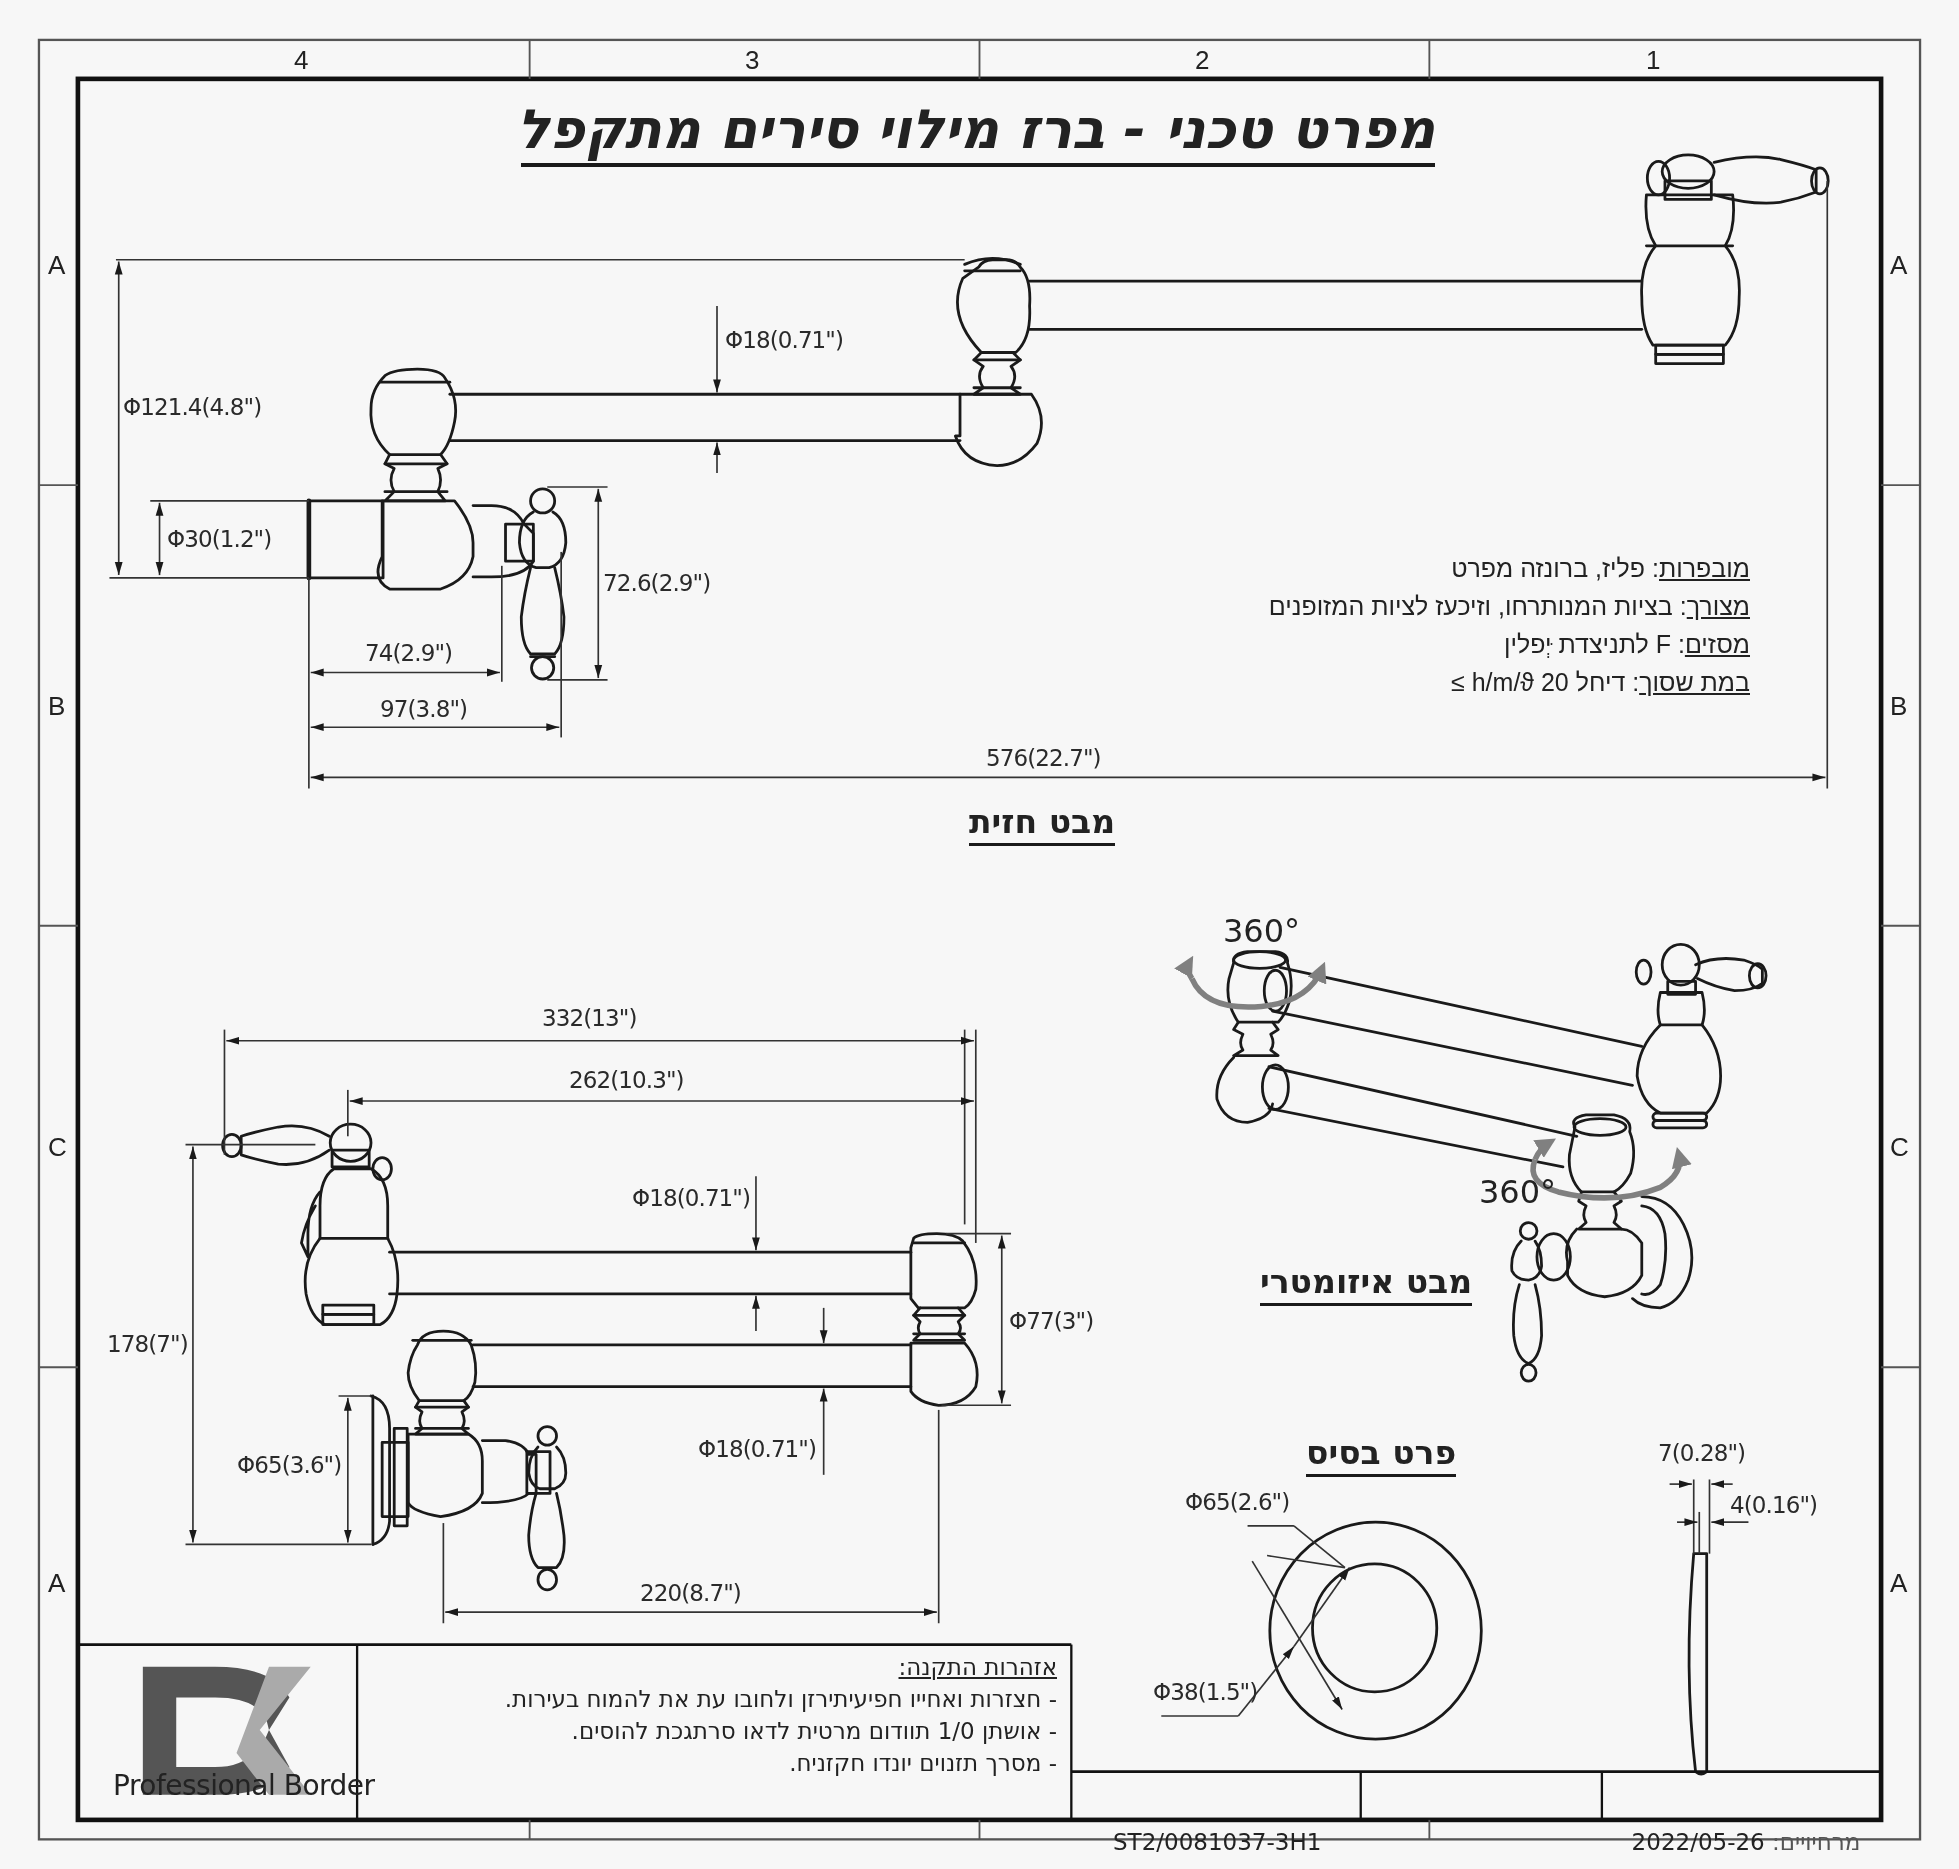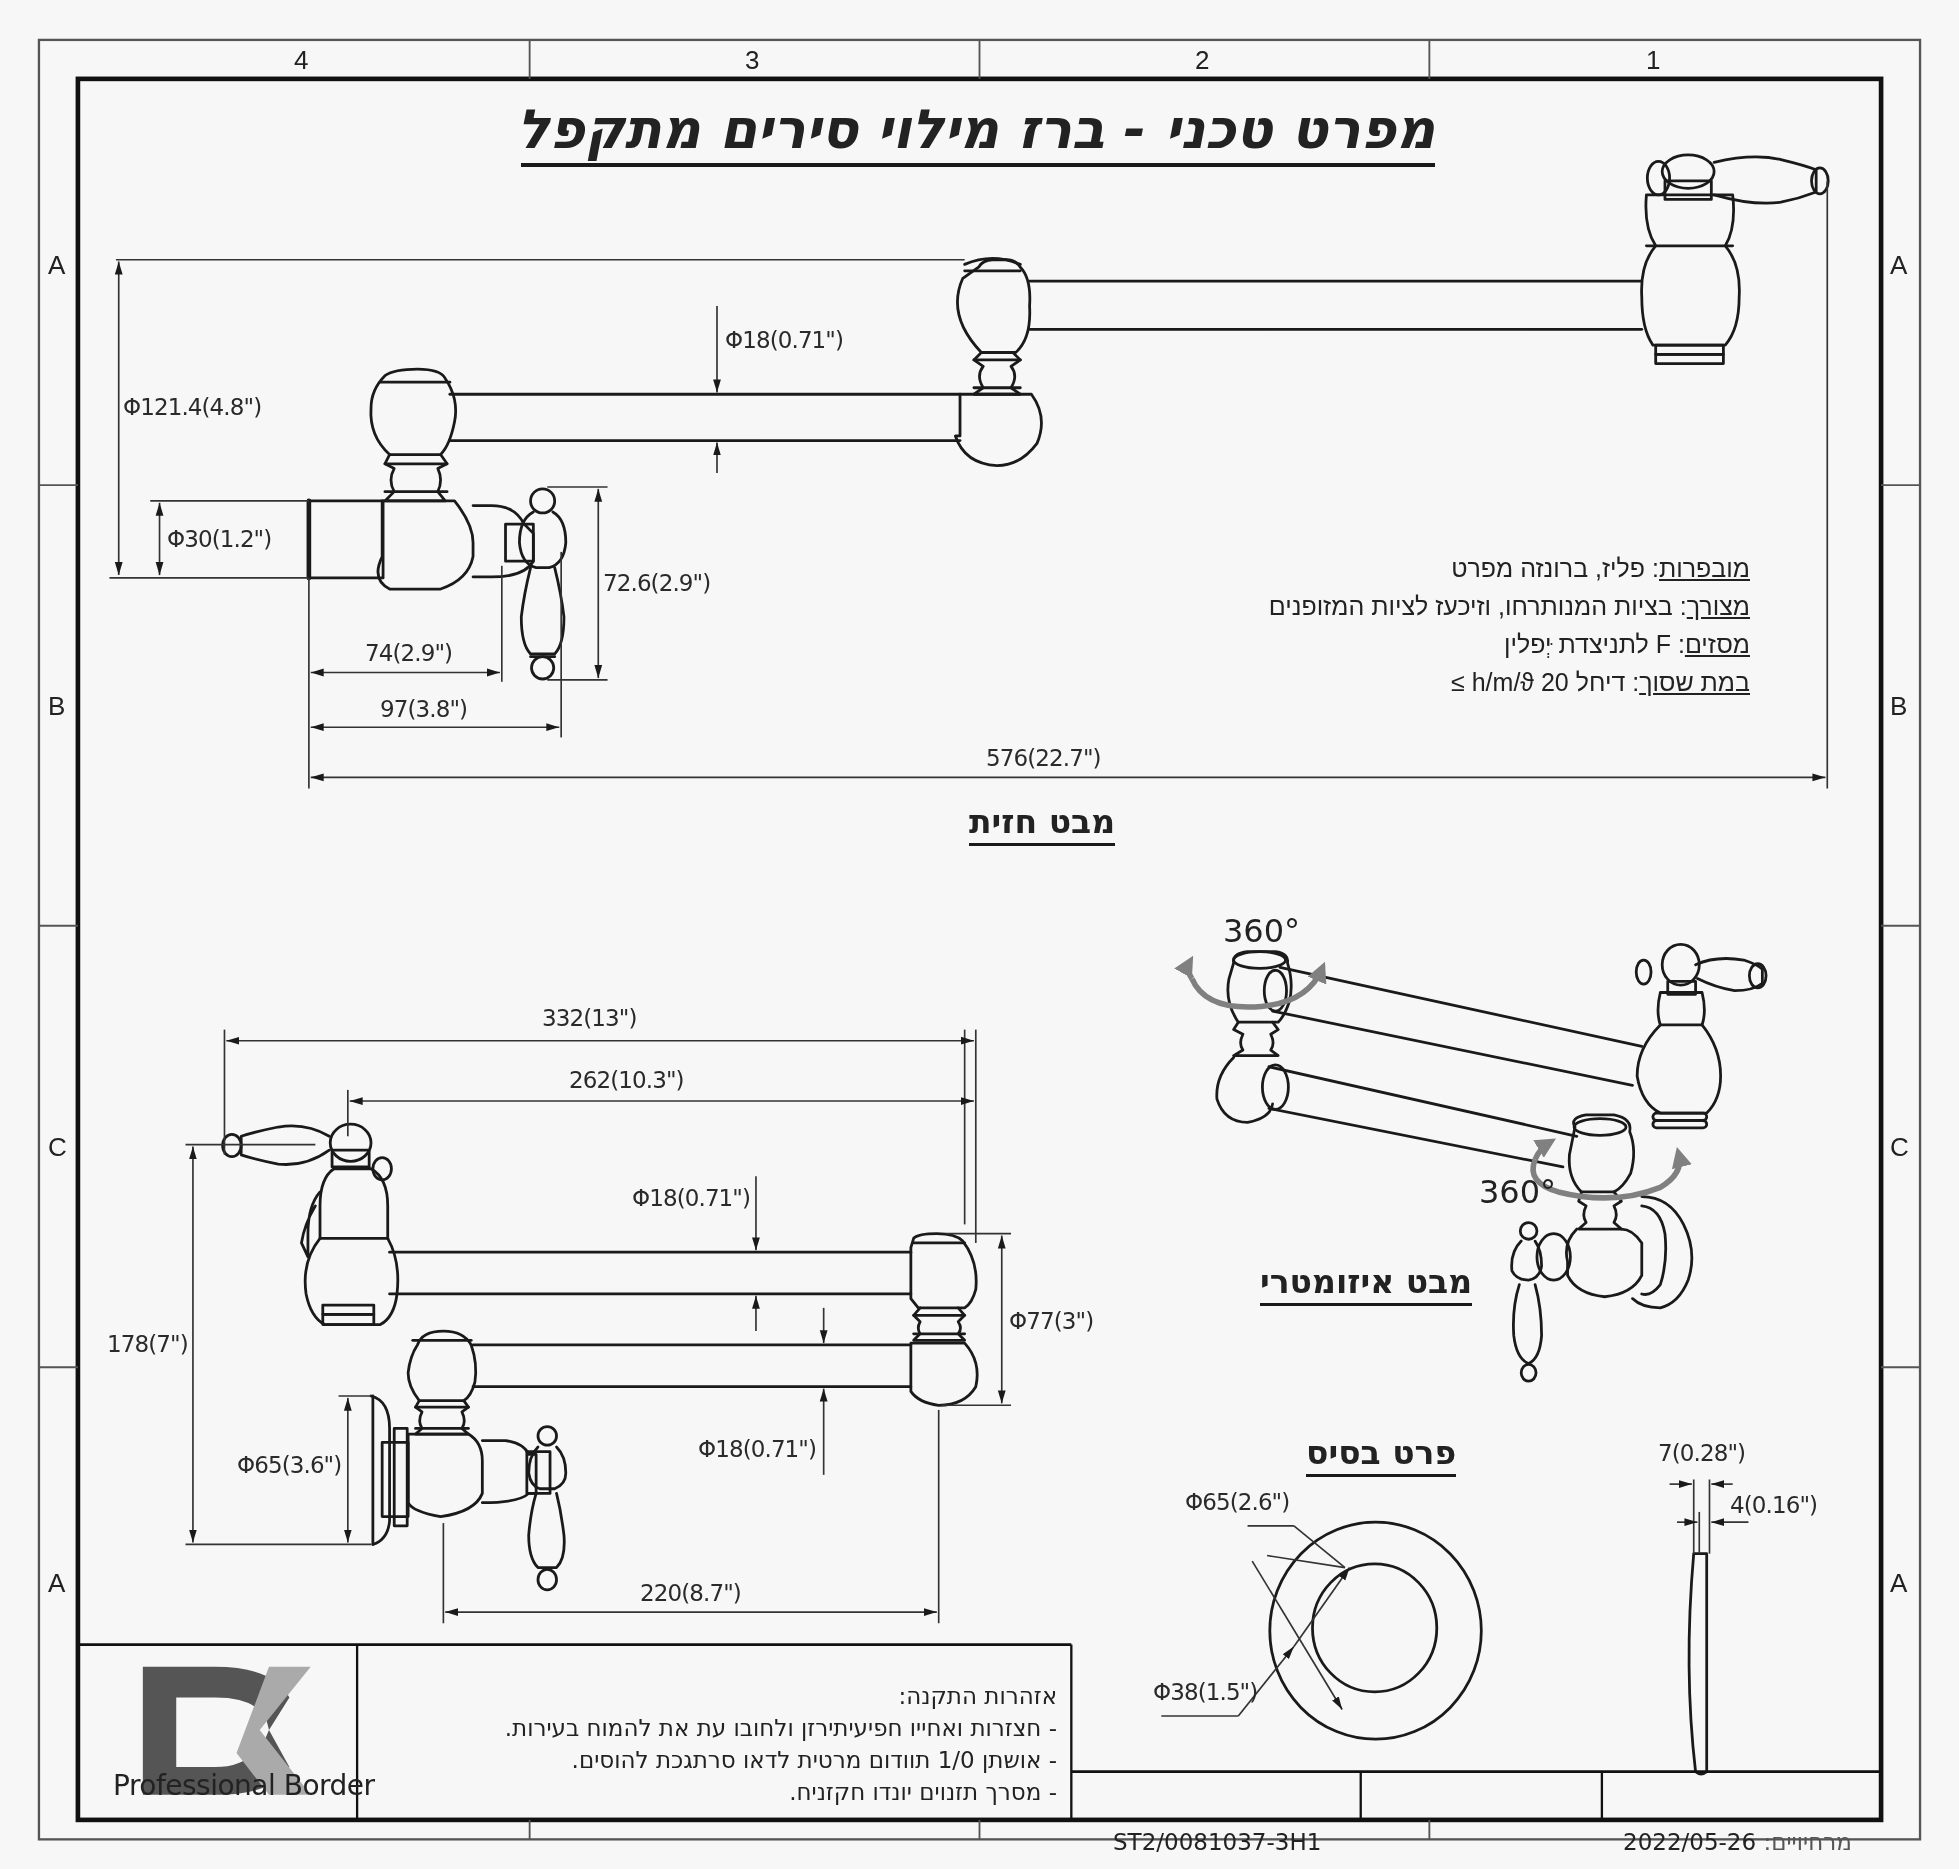--- a/index.html
+++ b/index.html
@@ -335,24 +335,24 @@
 <div class="txt dimtxt" style="left:640px;top:1580px;">220(8.7")</div>
 
 <div class="txt view-title" style="left:1306px;top:1431px;">פרט בסיס</div>
 <div class="txt dimtxt" style="left:1185px;top:1489px;">Φ65(2.6")</div>
 <div class="txt dimtxt" style="left:1153px;top:1679px;">Φ38(1.5")</div>
 <div class="txt dimtxt" style="left:1658px;top:1440px;">7(0.28")</div>
 <div class="txt dimtxt" style="left:1730px;top:1492px;">4(0.16")</div>
 
 <div class="txt" style="left:113px;top:1769px;font-family:'DejaVu Sans',sans-serif;font-size:28px;letter-spacing:-0.5px;">Professional Border</div>
 <div class="txt warn" style="left:366px;top:1651px;width:691px;">
-  <div style="margin-top:29px;">אזהרות התקנה:</div>
+  <div style="text-decoration:underline;">אזהרות התקנה:</div>
   <div>- חצזרות ואחייו חפיעיתירזן ולחובו עת את להמוח בעירות.</div>
   <div>- אושתן 1/0 תוודום מרטית לדאו סרתגכת להוסים.</div>
   <div>- מסרך תזנוים יונדו חקזניח.</div>
 </div>
 <div class="txt tb" style="left:1113px;top:1781px;">ST2/0081037-3H1</div>
 <div class="txt tb" style="left:1373px;top:1781px;width:213px;"></div>
-<div class="txt tb" style="left:1623px;top:1781px;width:246px;direction:rtl;text-align:left;">
+<div class="txt tb" style="left:1623px;top:1781px;width:246px;direction:rtl;text-align:center;">
   <span style="color:#555;">מרחיויים:</span>
   <span style="direction:ltr;unicode-bidi:embed;">2022/05-26</span>
 </div>
 
 
 </body></html>

